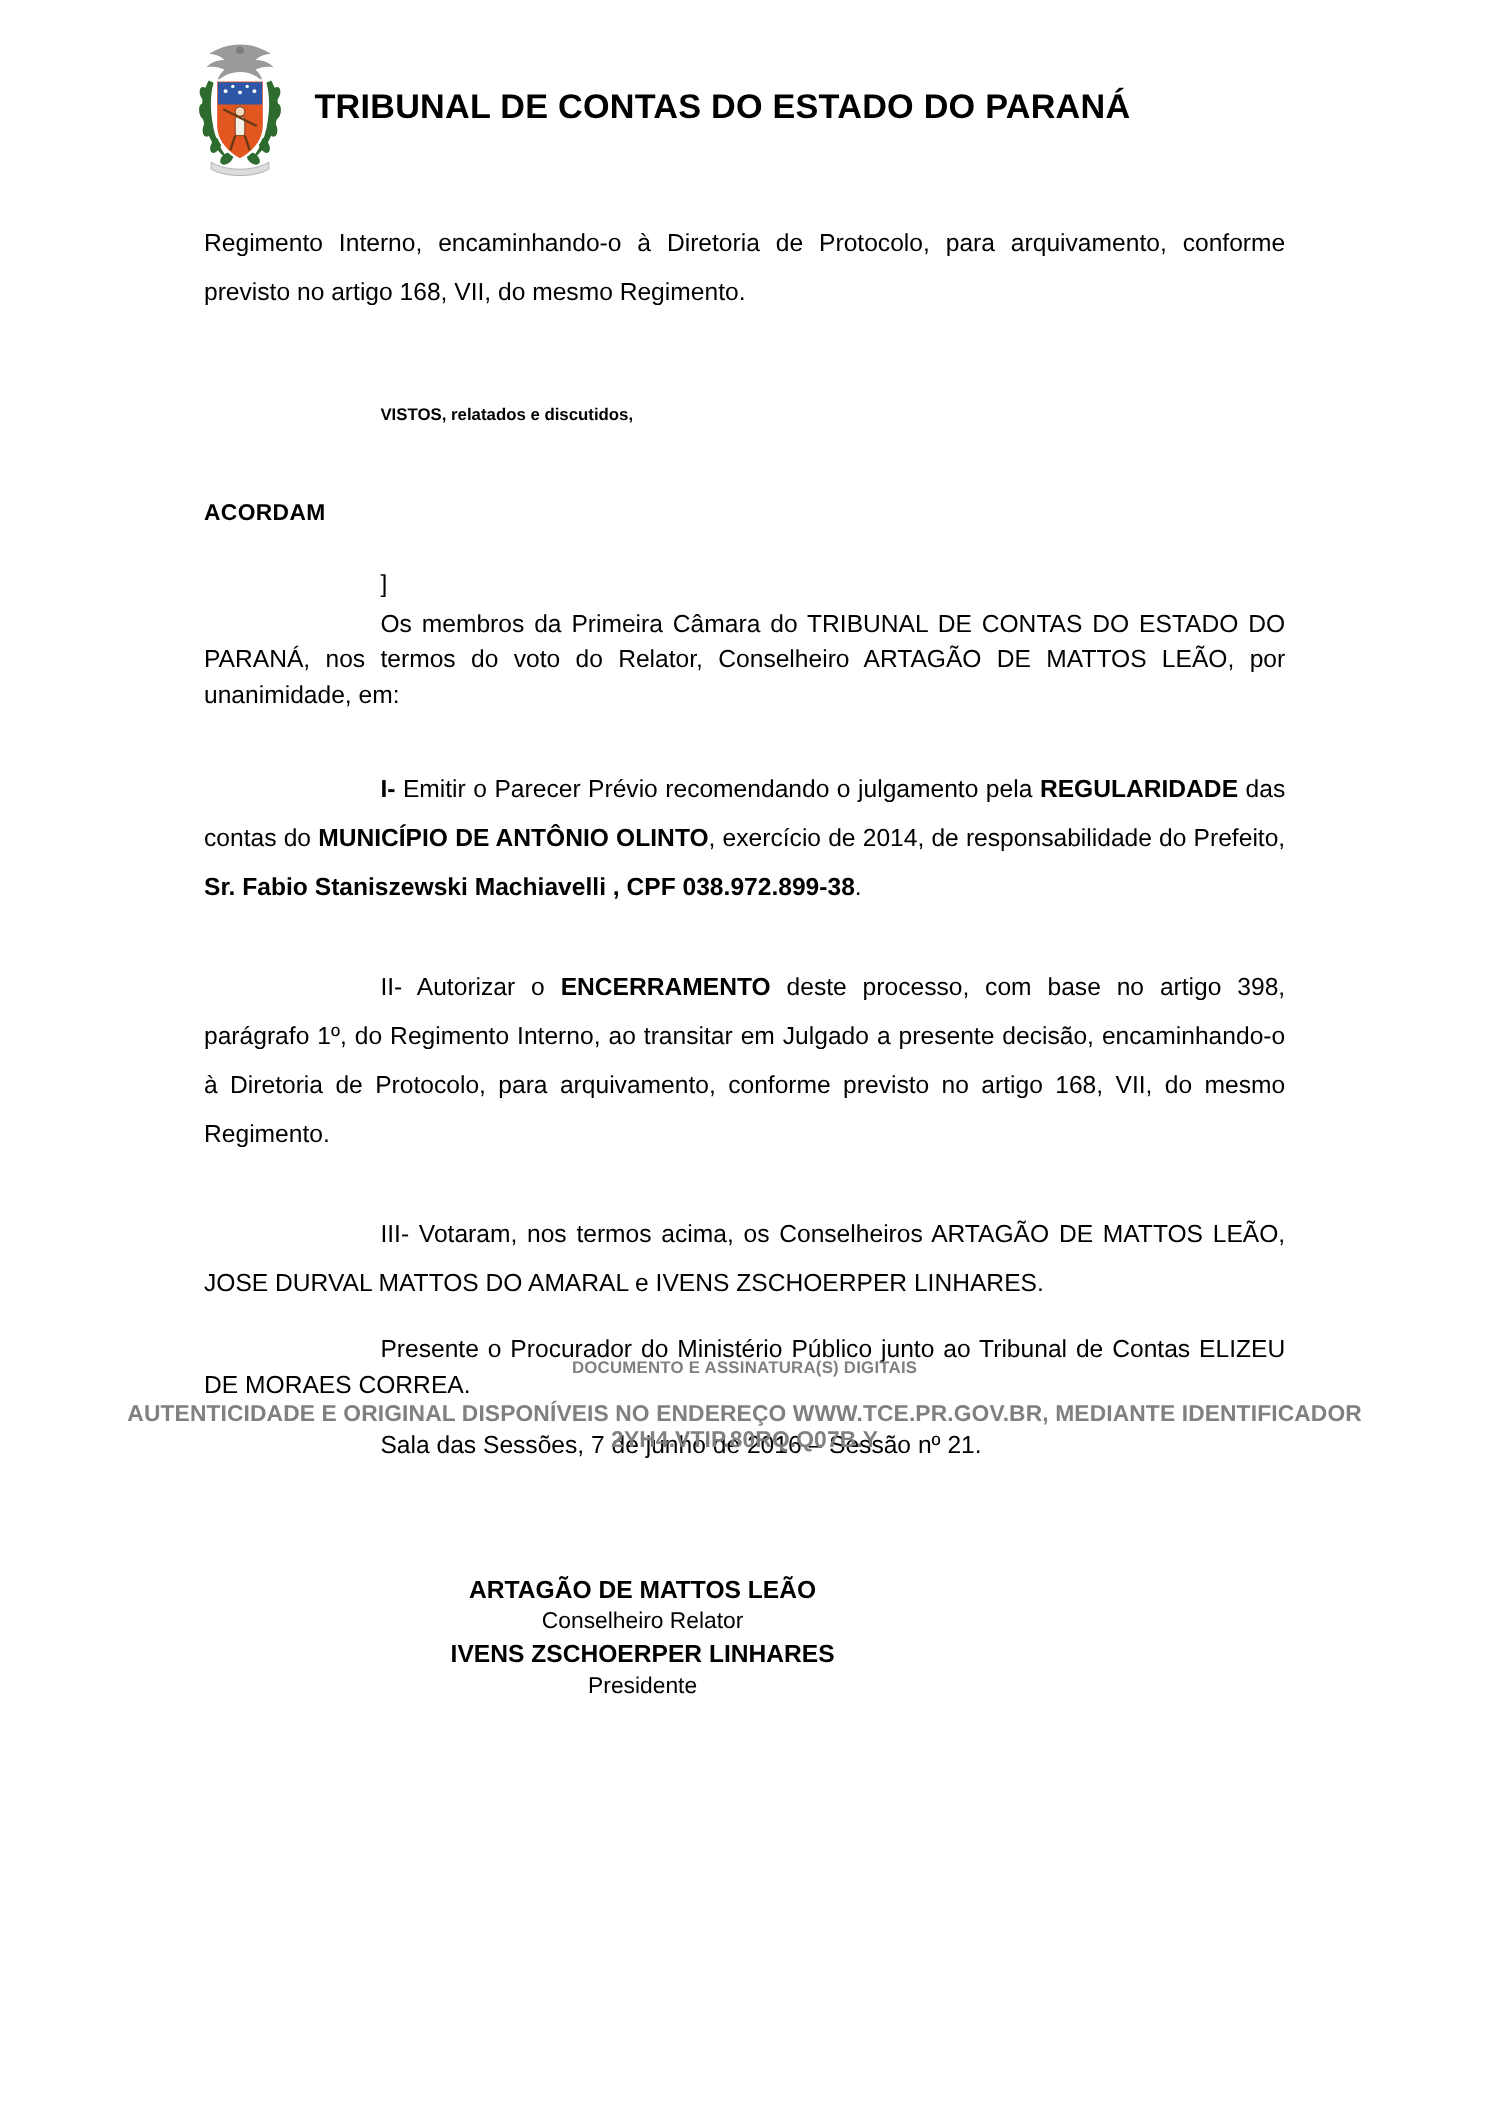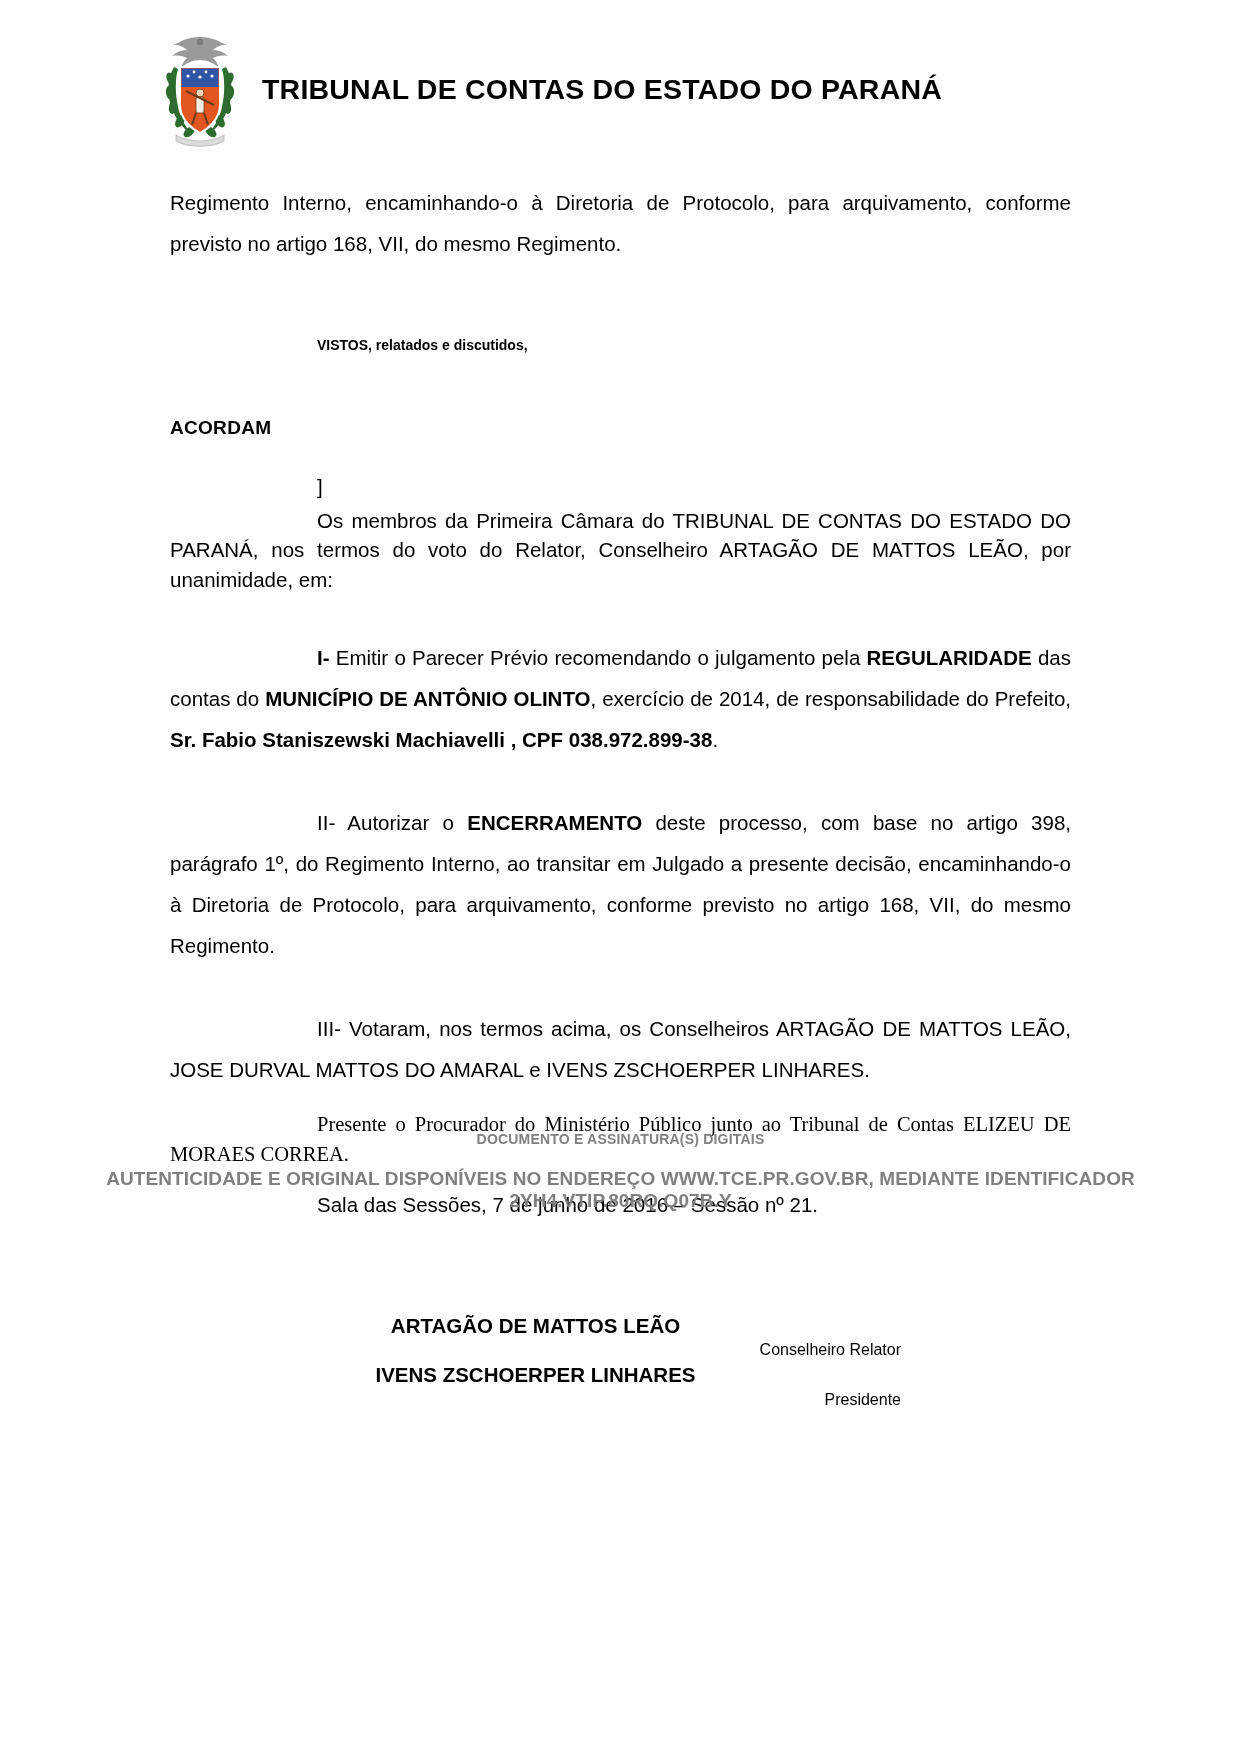--- a/index.html
+++ b/index.html
@@ -93,21 +93,20 @@
     margin-top: 42px;
     line-height: 2.0;
     text-align: justify;
   }
   .p-item .lead { display: inline-block; width: 147px; }
 
   .p-plain {
     margin-top: 4px;
     line-height: 1.45;
     text-align: justify;
-    font-family: Liberation Serif, serif;
   }
   .p-plain .lead { display: inline-block; width: 147px; }
 
   .p-sala {
     margin-top: 4px;
     line-height: 1.45;
     text-align: left;
   }
   .p-sala .lead { display: inline-block; width: 147px; }
 
@@ -118,22 +117,21 @@
     margin-top: 92px;
     text-align: center;
     padding-right: 170px;
     line-height: 1.35;
   }
   .sig-name {
     font-size: 20.5px;
     font-weight: bold;
   }
   .sig-role {
-    font-size: 16px;
-    text-align: right;
+    font-size: 19px;
   }
 
   
   .footer {
     position: absolute;
     left: 0;
     right: 0;
     bottom: 18px;
     text-align: center;
     color: #808080;

